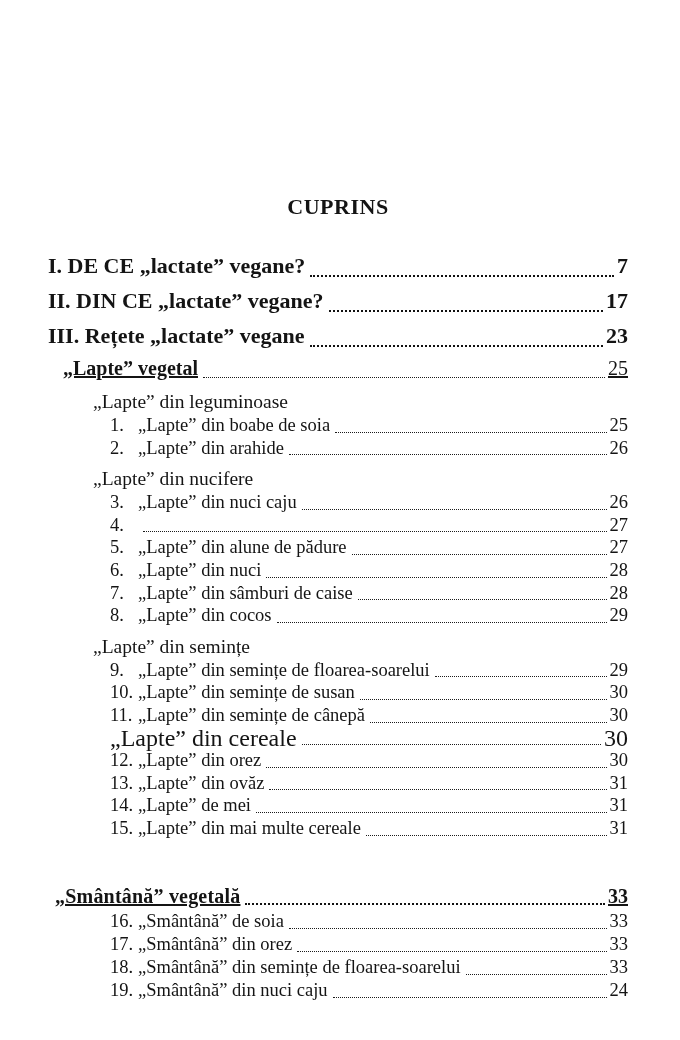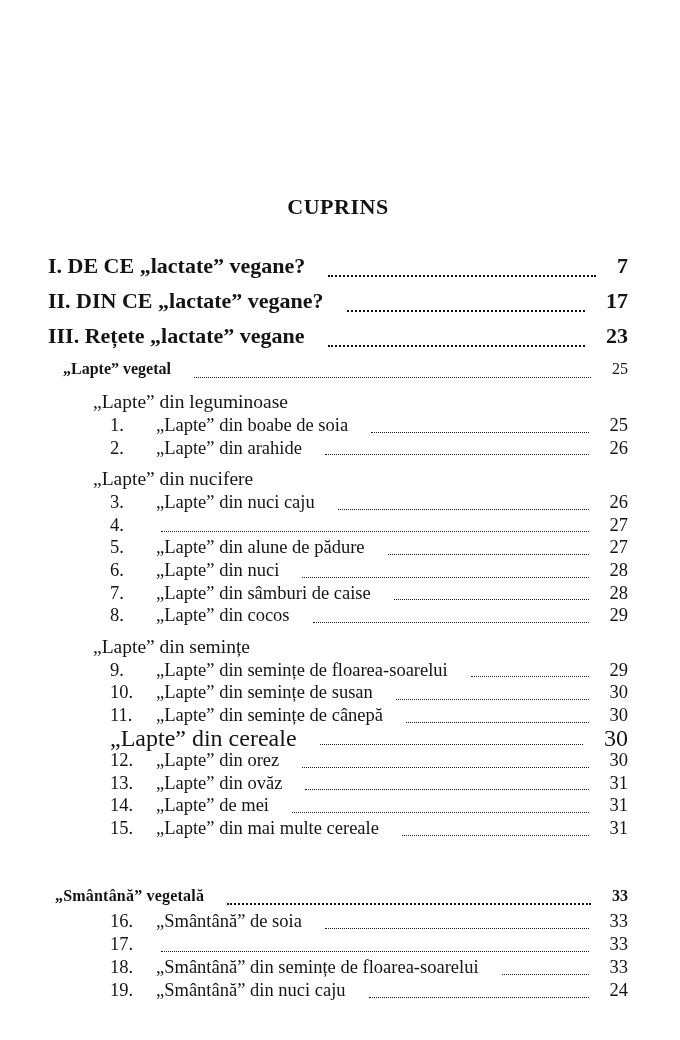--- a/index.html
+++ b/index.html
@@ -17,35 +17,35 @@
     overflow:hidden;
   }
   .title {
     text-align:center;
     font-weight:700;
     font-size:22px;
     line-height:30px;
     letter-spacing:0.5px;
     margin-bottom:26px;
   }
-  .row { display:flex; align-items:flex-start; white-space:nowrap;gap:18px; }
+  .row { display:flex; align-items:flex-start; white-space:nowrap; }
   .lead {
     flex:1 1 auto;
     min-width:10px;
     align-self:flex-end;
     border-bottom:1.8px dotted #1c1c1c;
     margin:0 3px 4px 5px;
   }
   .lead.bold   { border-bottom:2.6px dotted #111; margin-bottom:6px; }
   .lead.medium { border-bottom:2.2px dotted #111; margin-bottom:5px; }
   .pg { flex:0 0 auto; }
   .pg.regular { font-weight:400; }
 
   .r-chapter { font-size:22px; font-weight:700; line-height:35px; }
-  .r-section { font-size:16px; font-weight:700; line-height:27px; padding-left:15px; margin-top:2px; }
+  .r-section { font-size:20px; font-weight:700; line-height:27px; padding-left:15px; margin-top:2px;text-decoration:underline; }
   .r-section.smantana { padding-left:7px; margin-top:42px; line-height:28px; }
   .r-section.smantana .label { letter-spacing:0.2px; }
   .r-subsection { font-size:19.5px; font-weight:400; line-height:25px; padding-left:45px; margin-top:7px; }
   .r-item { font-size:18.5px; font-weight:400; line-height:22.6px; padding-left:62px; }
   .r-item .marker { flex:0 0 28px; }
   .r-item.wide { line-height:23px; }
   .r-item-plain { font-size:24px; font-weight:400; line-height:22.6px; padding-left:62px; }
   .label { flex:0 0 auto; }
 </style>
 </head>
@@ -197,20 +197,21 @@
     </div>
 
     <div class="row r-item wide">
       <span class="marker">16.</span>
       <span class="label">„Smântână” de soia</span>
       <span class="lead"></span>
       <span class="pg regular">33</span>
     </div>
     <div class="row r-item wide">
       <span class="marker">17.</span>
+      <span class="label">„Smântână” din orez</span>
       <span class="lead"></span>
       <span class="pg regular">33</span>
     </div>
     <div class="row r-item wide">
       <span class="marker">18.</span>
       <span class="label">„Smântână” din semințe de floarea-soarelui</span>
       <span class="lead"></span>
       <span class="pg regular">33</span>
     </div>
     <div class="row r-item wide">

